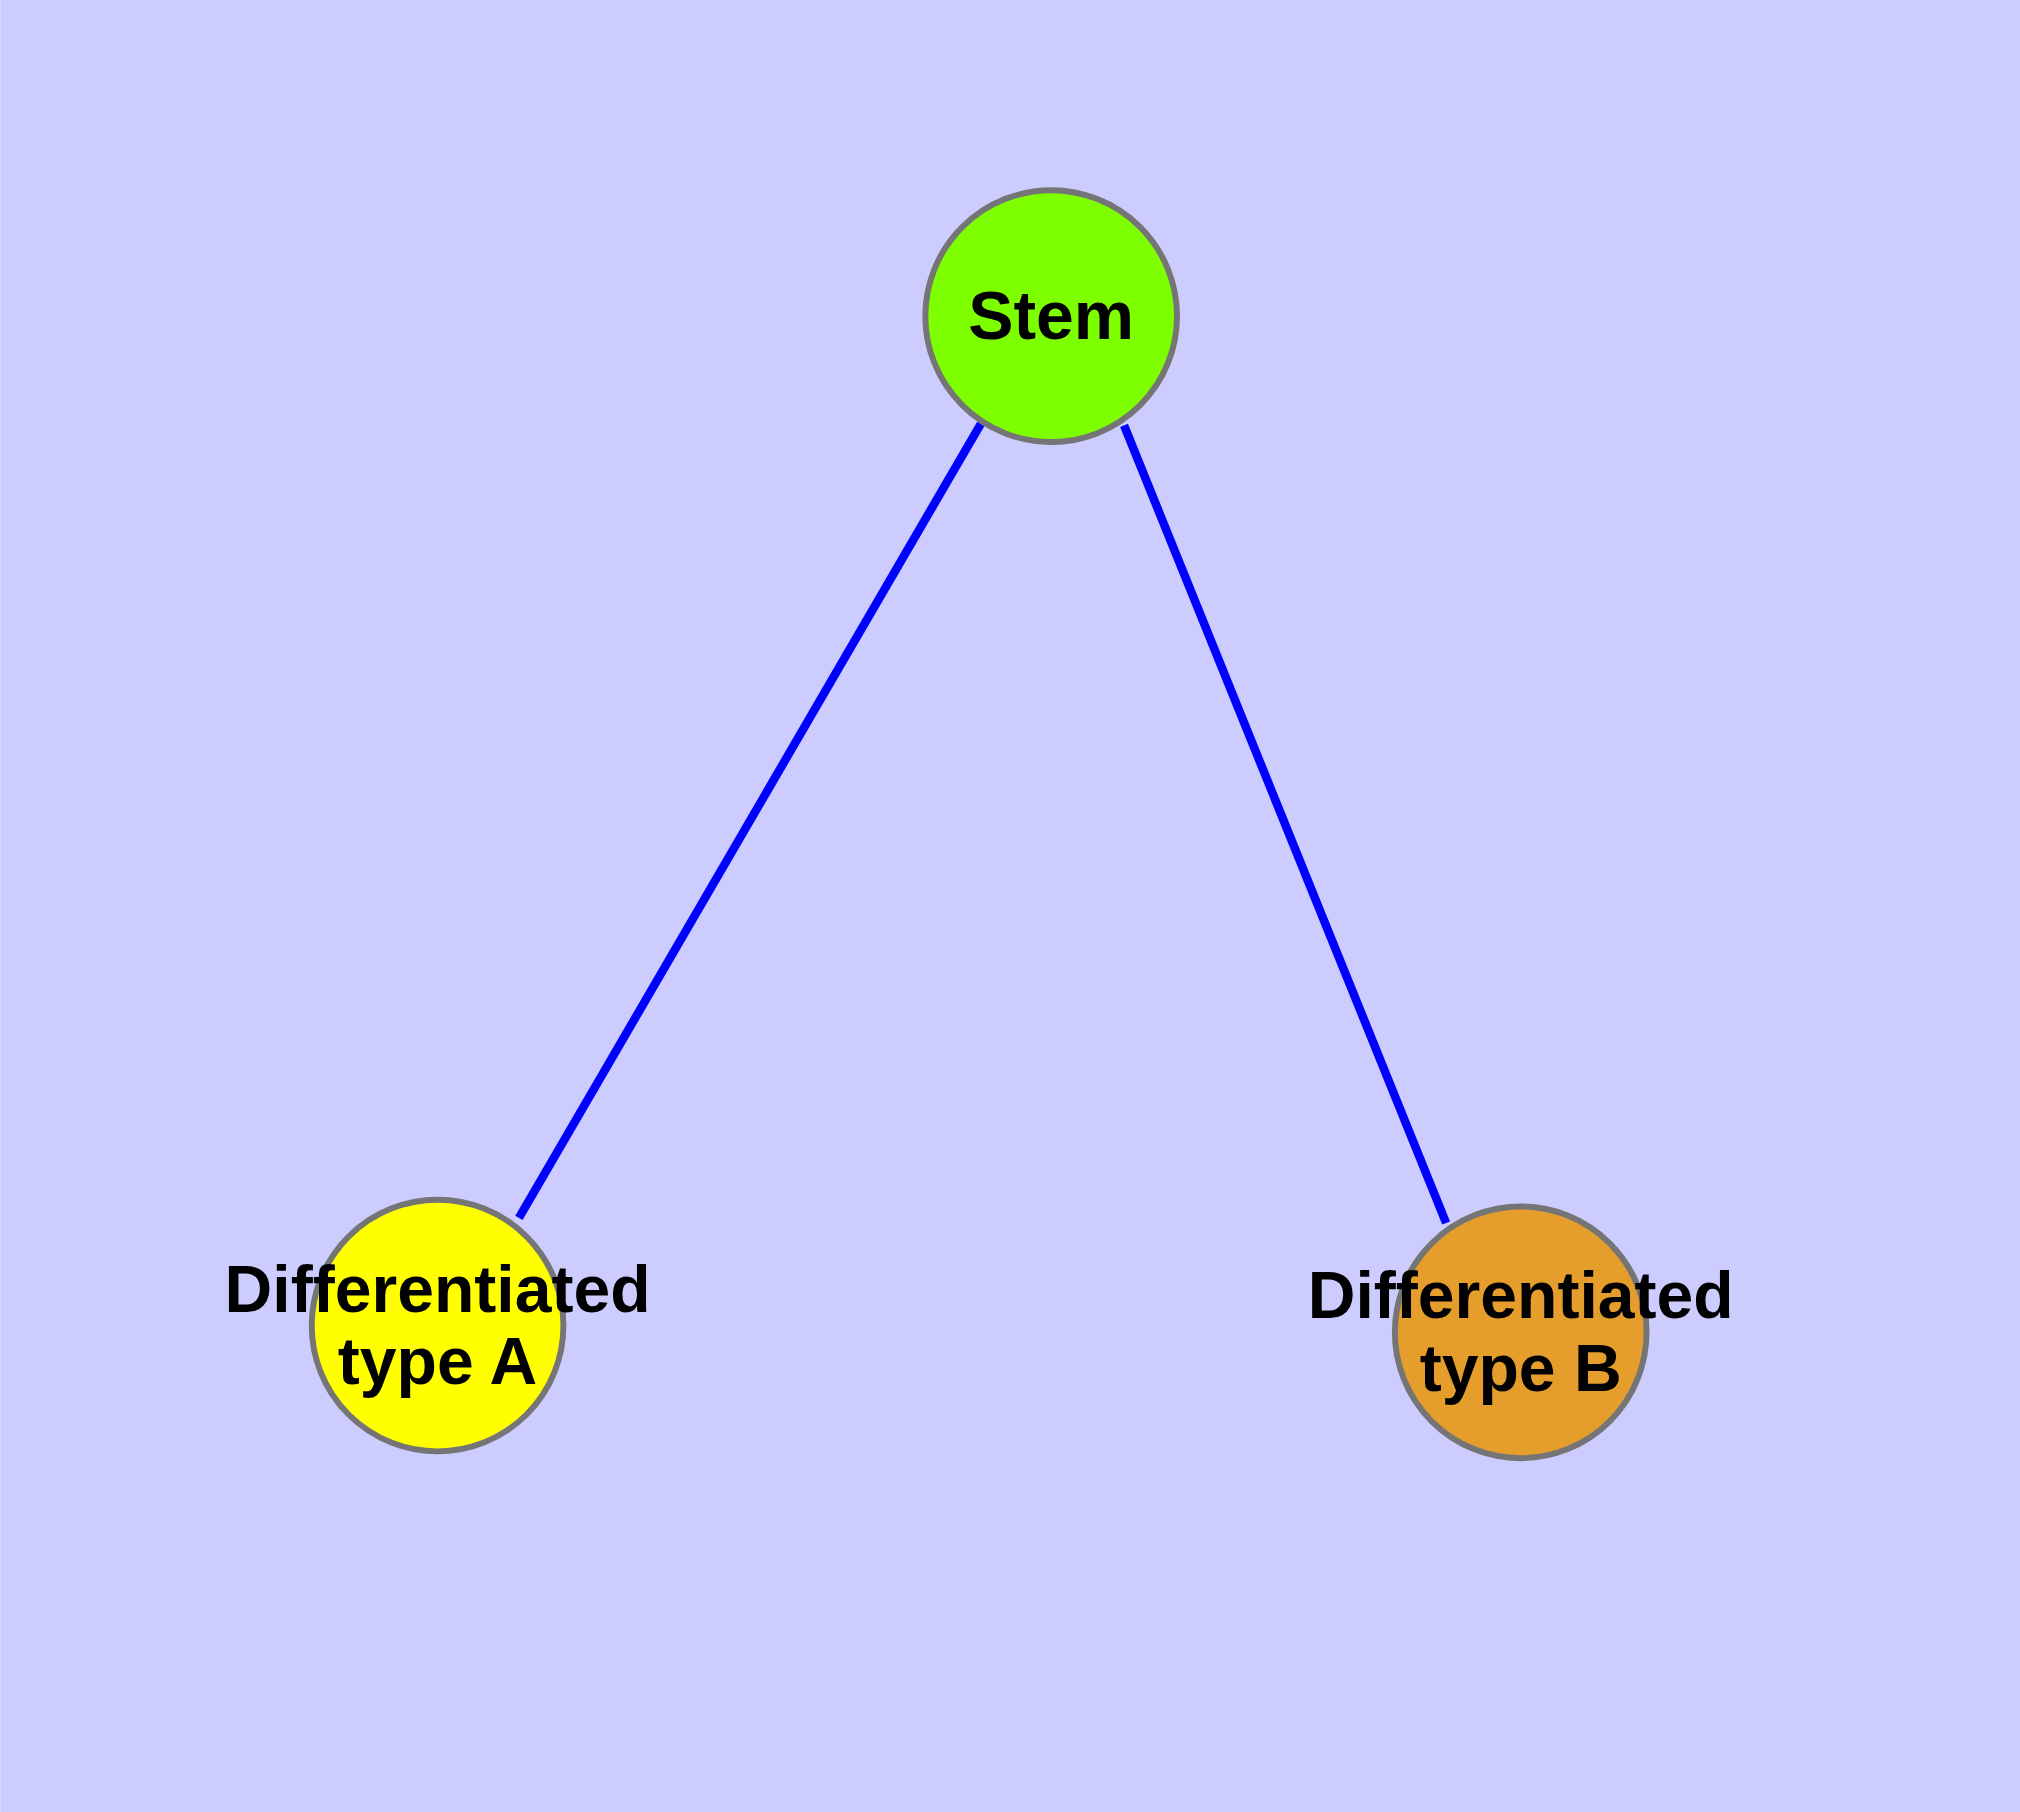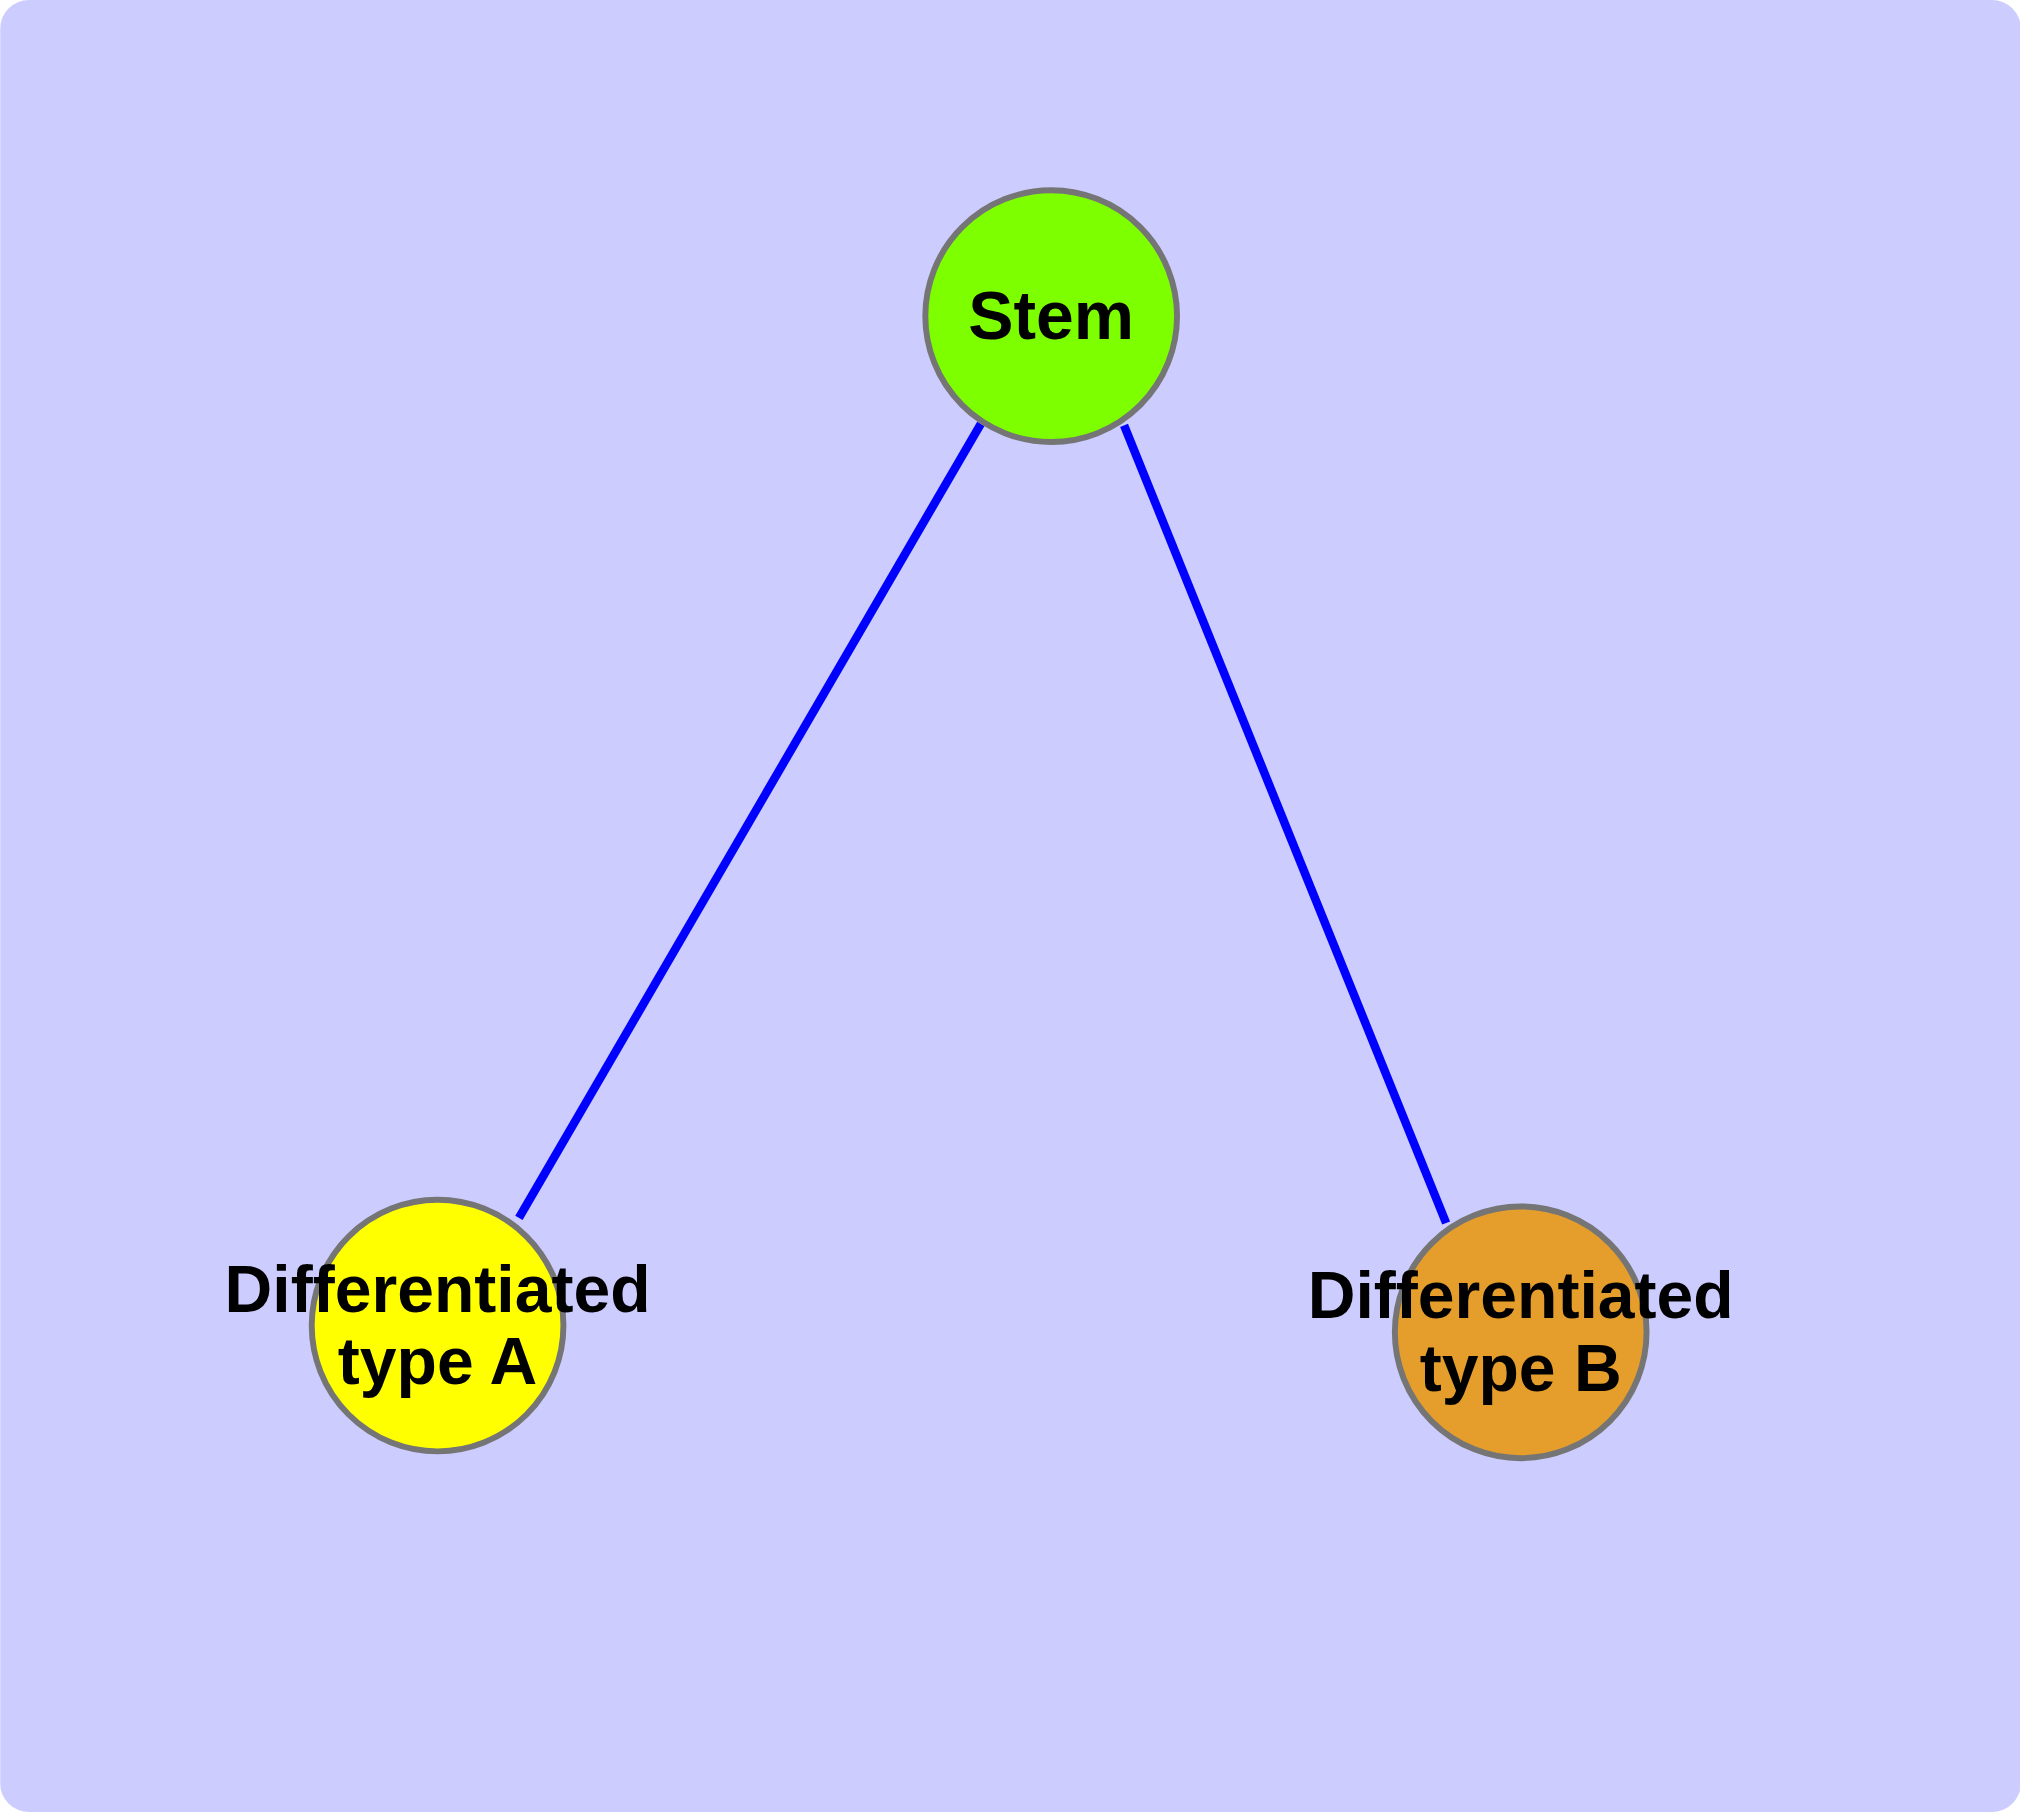--- a/index.html
+++ b/index.html
@@ -7,21 +7,20 @@
     margin: 0;
     padding: 0;
     background: #ffffff;
   }
   #canvas {
     position: relative;
     width: 2021px;
     height: 1812px;
     overflow: hidden;
     font-family: "Liberation Sans", "DejaVu Sans", sans-serif;
-    border-radius: 29px;
   }
   #graph-svg {
     position: absolute;
     top: 0;
     left: 0;
     width: 2021px;
     height: 1812px;
     display: block;
   }
   .node-label {

